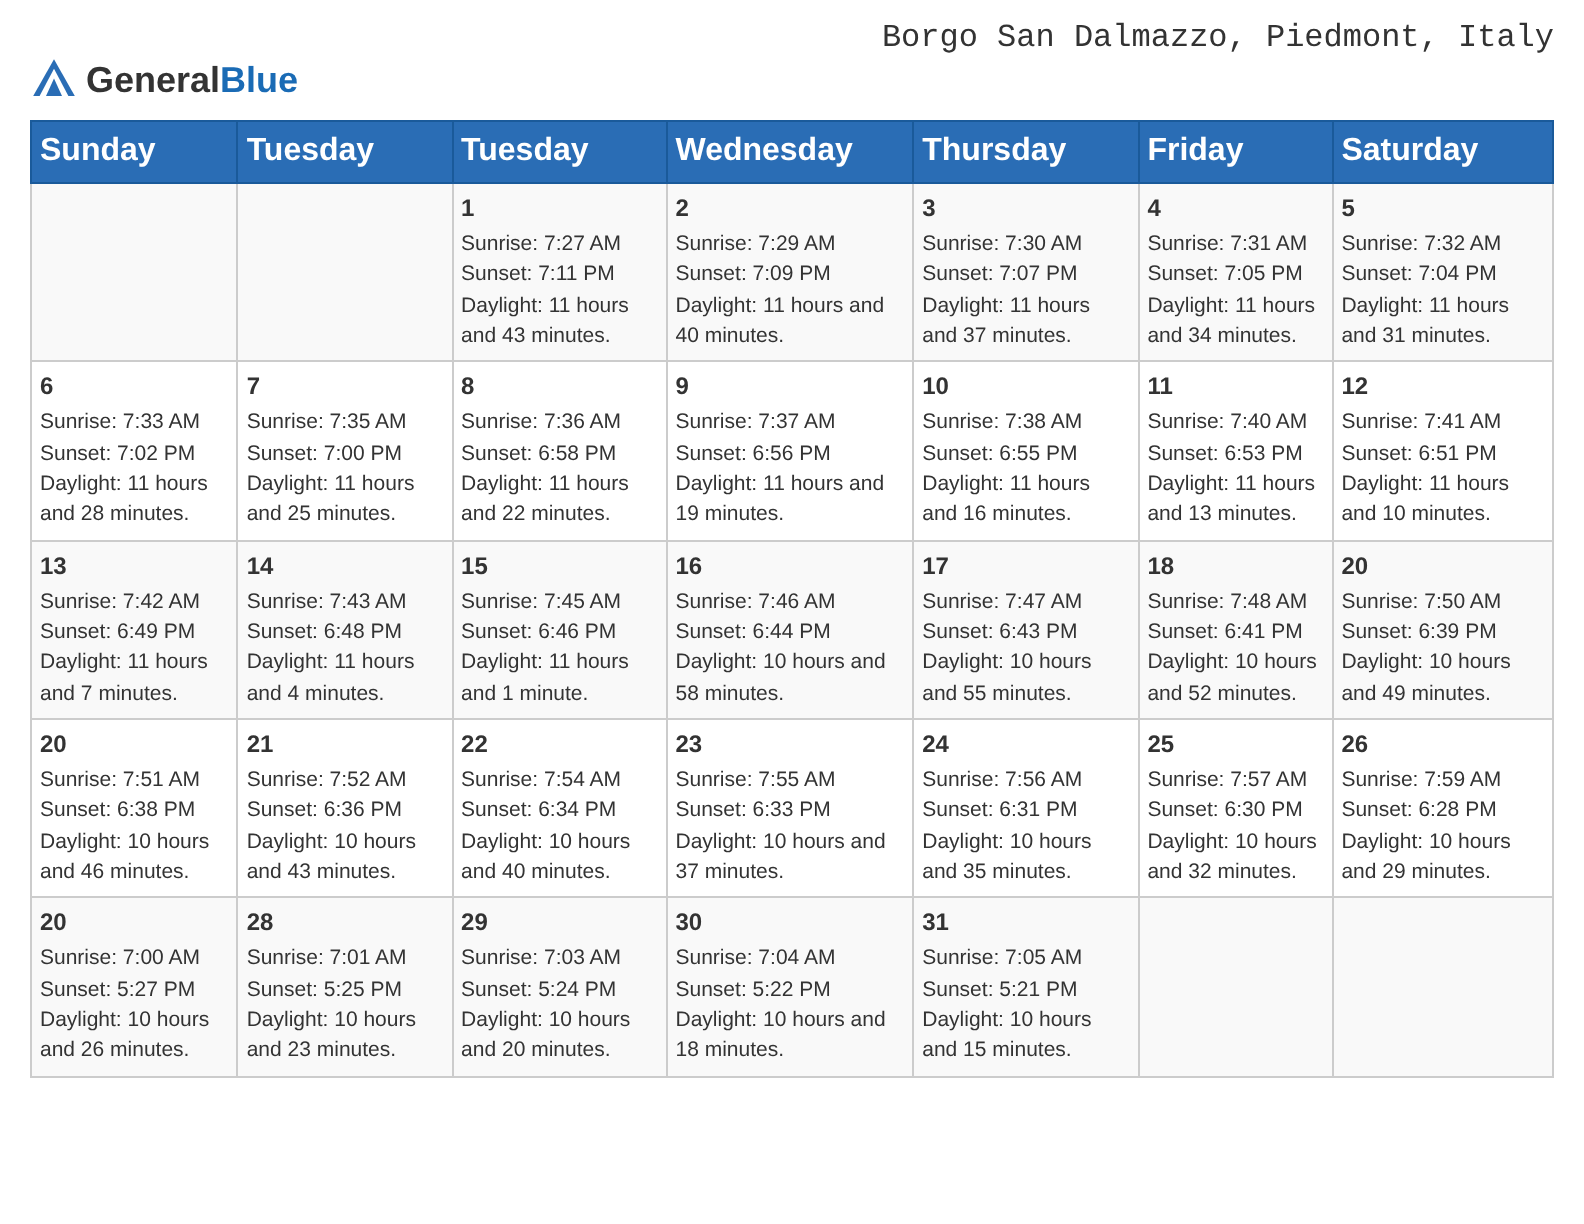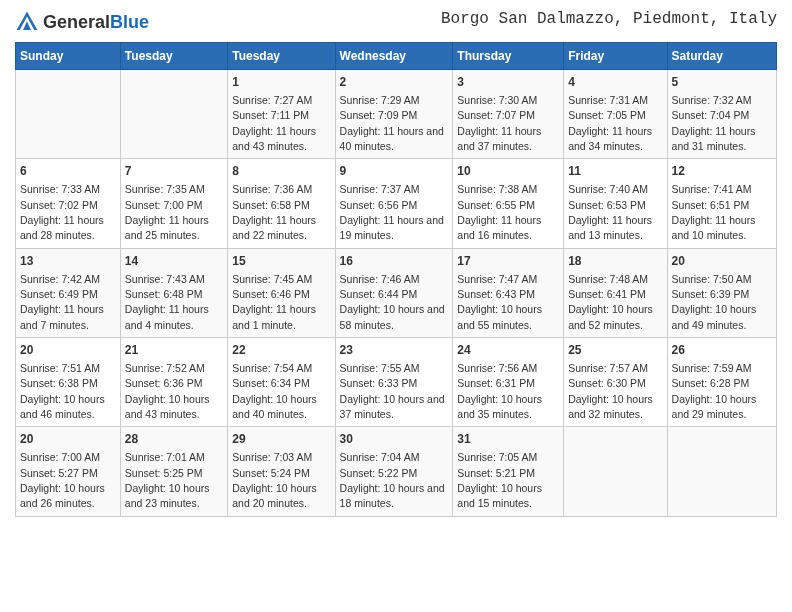--- a/index.html
+++ b/index.html
@@ -13,20 +13,21 @@
     .header {
       display: flex;
       justify-content: space-between;
       align-items: flex-start;
       margin-bottom: 8px;
     }
     .logo {
       display: flex;
       align-items: center;
       gap: 4px;
+      margin-top: 18px;
     }
     .logo-text-general {
       font-size: 18px;
       font-weight: bold;
       color: #333;
     }
     .logo-text-blue {
       font-size: 18px;
       font-weight: bold;
       color: #1a6bb5;
@@ -51,21 +52,21 @@
     table {
       width: 100%;
       border-collapse: collapse;
       font-size: 11px;
     }
     thead tr th {
       background-color: #2a6db5;
       color: white;
       padding: 6px 4px;
       text-align: left;
-      font-size: 12px;
+      font-size: 16px;
       font-weight: bold;
       border: 1px solid #1a5a9a;
     }
     tbody tr td {
       border: 1px solid #ccc;
       padding: 4px 4px;
       vertical-align: top;
       min-height: 80px;
       height: 80px;
       color: #333;

